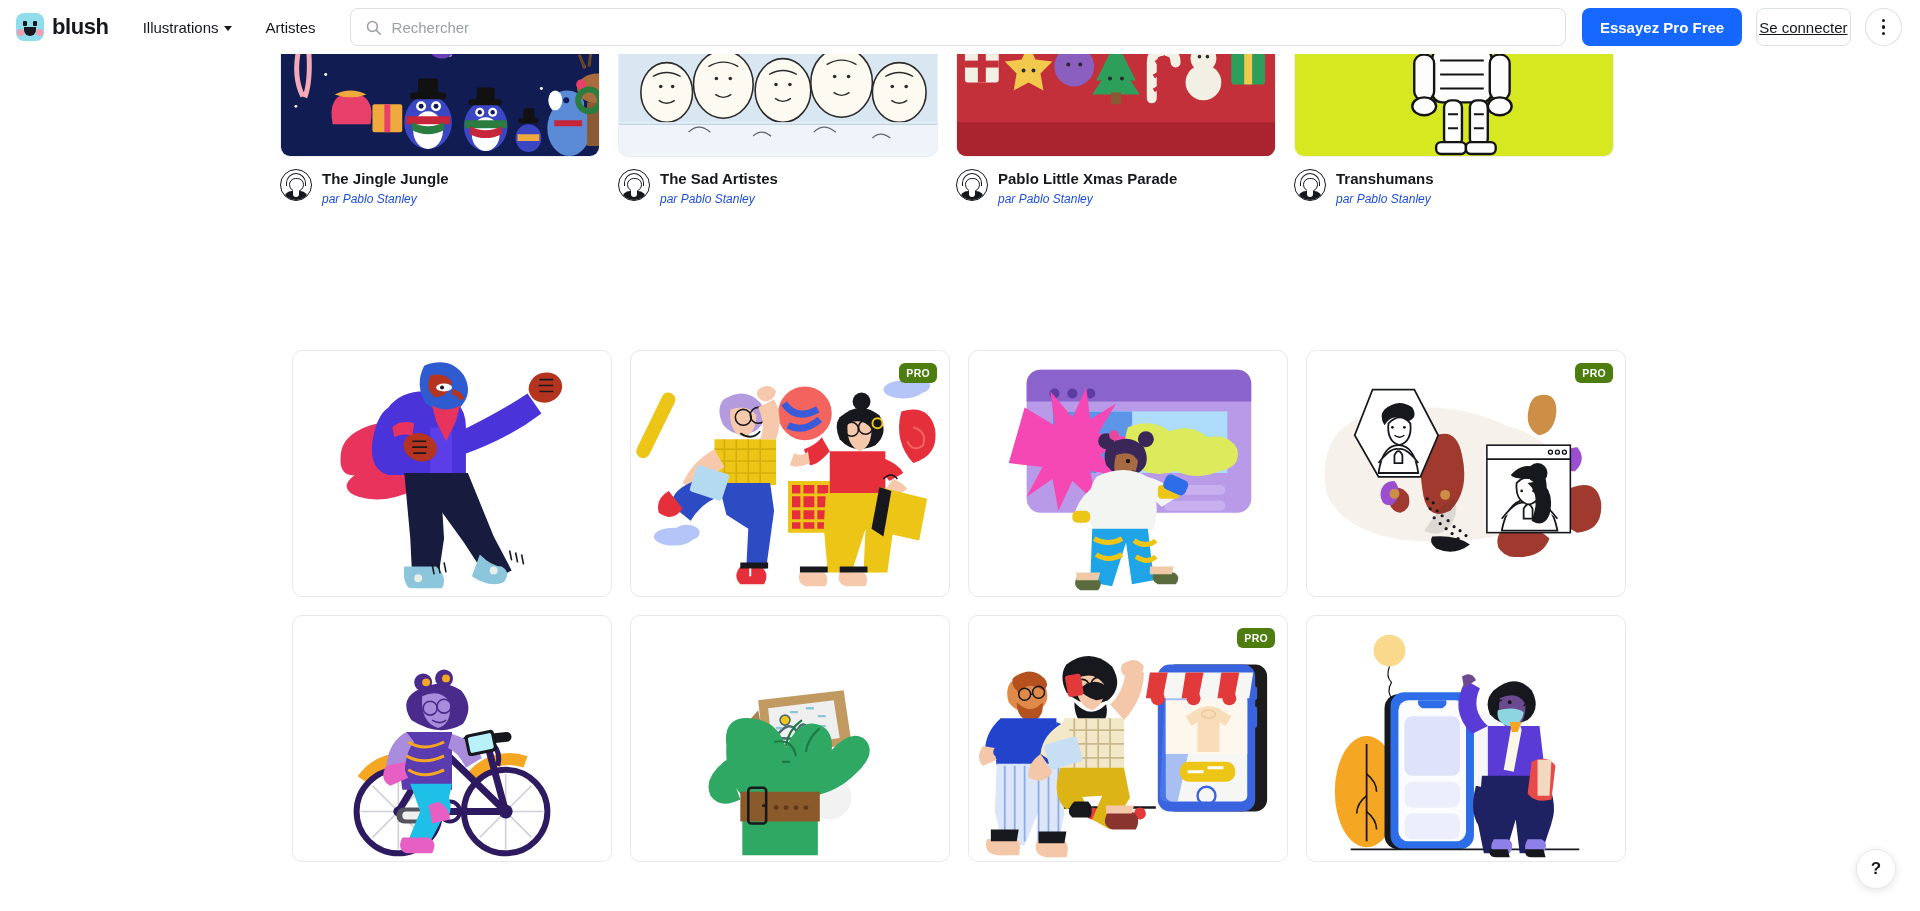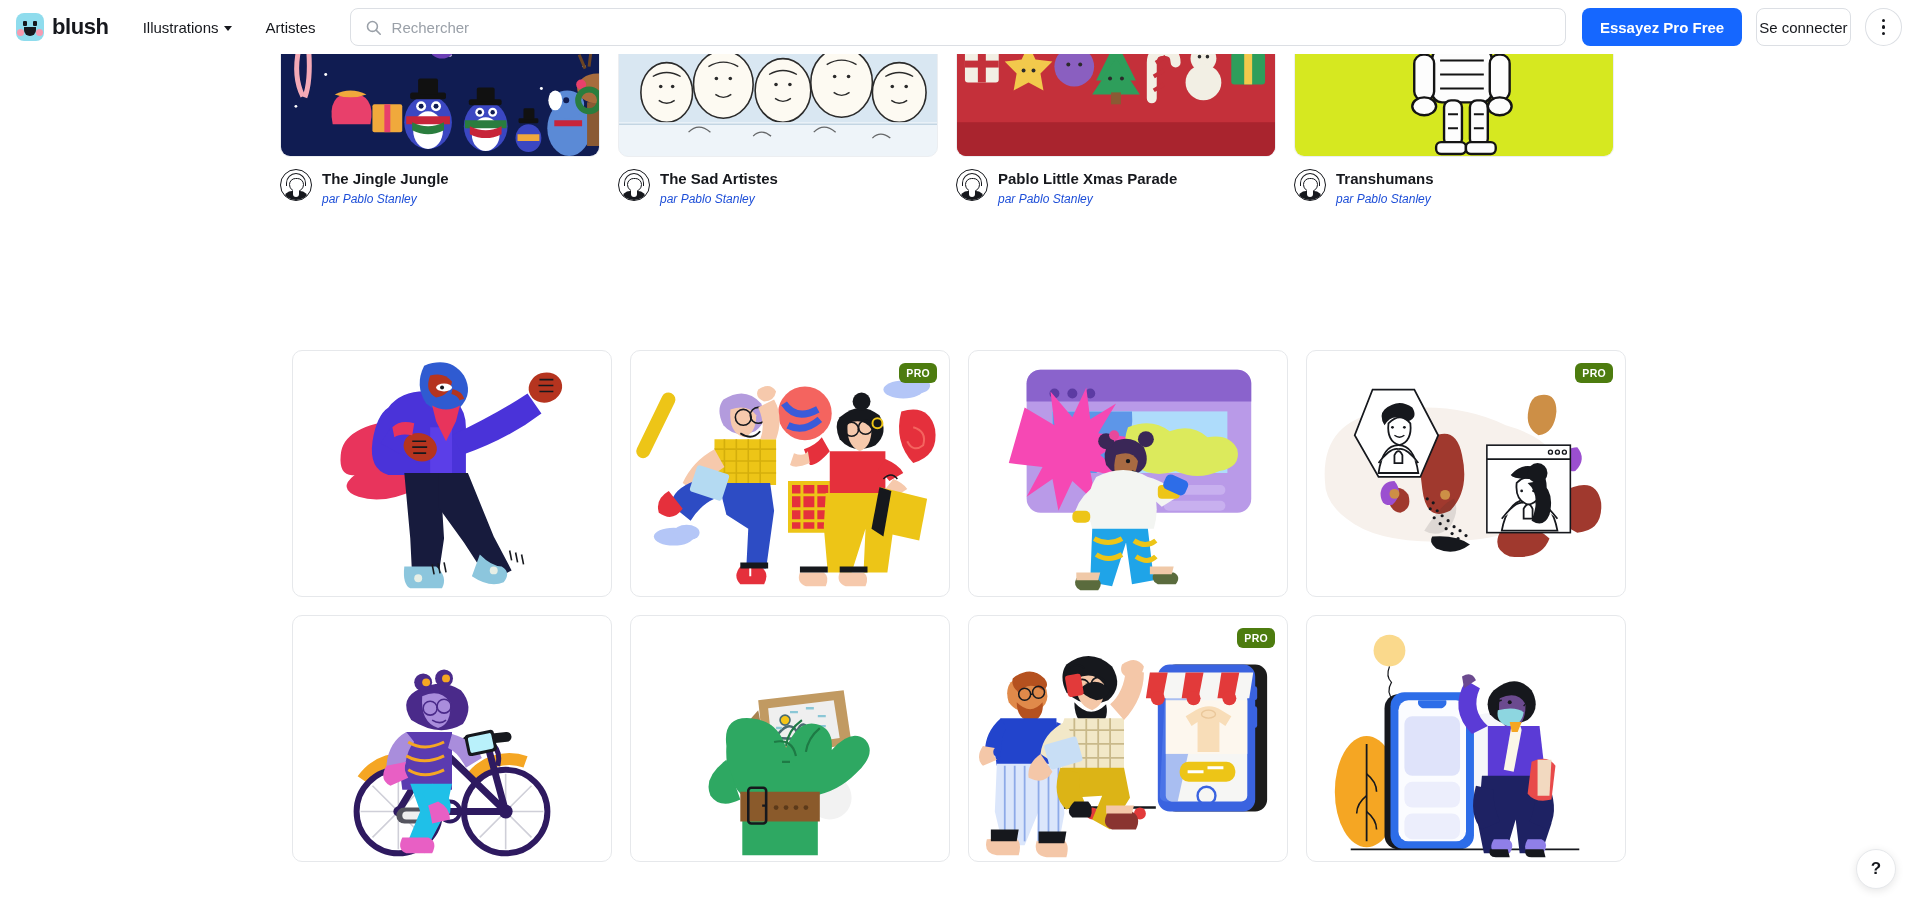--- a/index.html
+++ b/index.html
@@ -73,20 +73,21 @@
     cursor: pointer; white-space: nowrap;
     font-family: "Liberation Sans", sans-serif;
   }
   .btn-login {
     margin-left: 14px;
     background: #fff; color: #16181d;
     font-size: 15px; font-weight: 500;
     height: 38px; padding: 0 2px;
     border: 1px solid #dcdfe4; border-radius: 8px; cursor: pointer; white-space: nowrap;
     font-family: "Liberation Sans", sans-serif;
+    text-decoration: underline;
   }
   .btn-kebab {
     margin-left: 14px; margin-right: 18px;
     width: 38px; height: 38px; border-radius: 50%;
     border: 1px solid #dcdfe4; background: #fff; cursor: pointer;
     display: flex; flex-direction: column; align-items: center; justify-content: center; gap: 3px;
   }
   .btn-kebab i { width: 3.5px; height: 3.5px; border-radius: 50%; background: #16181d; display: block; }
 
   

